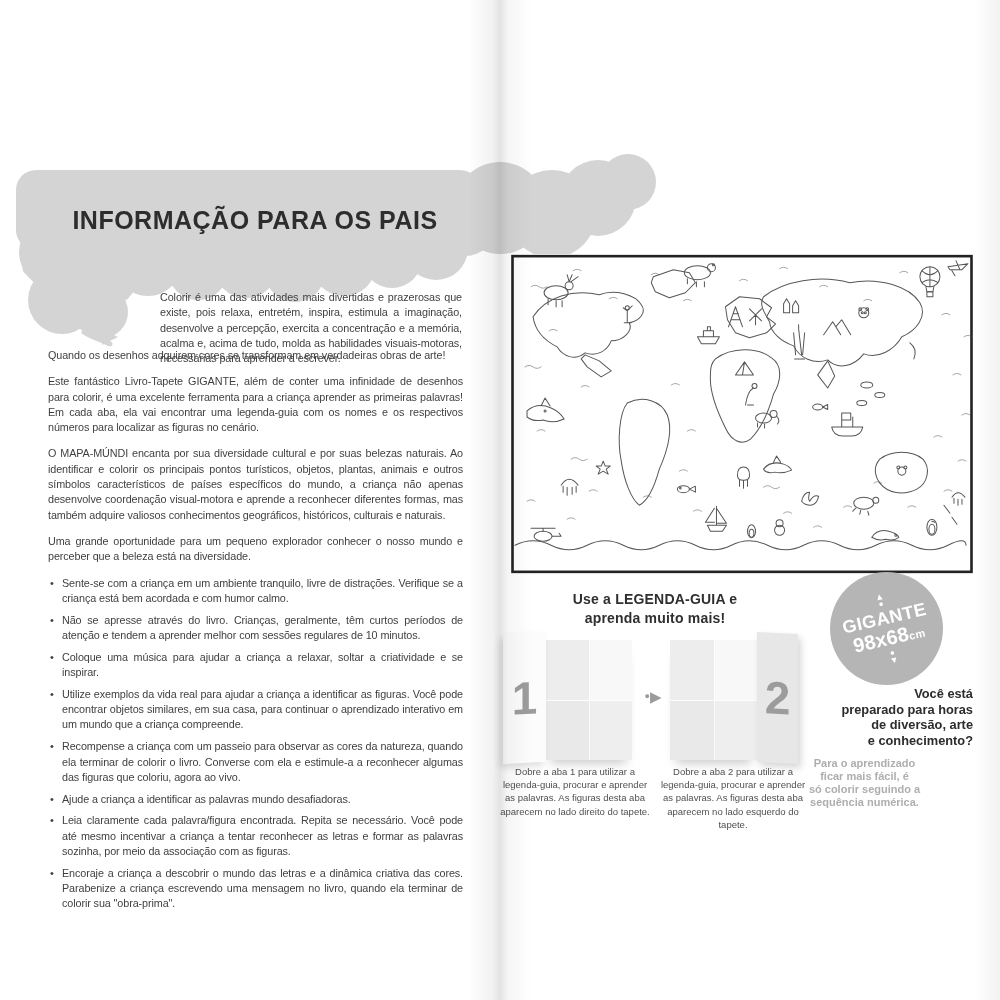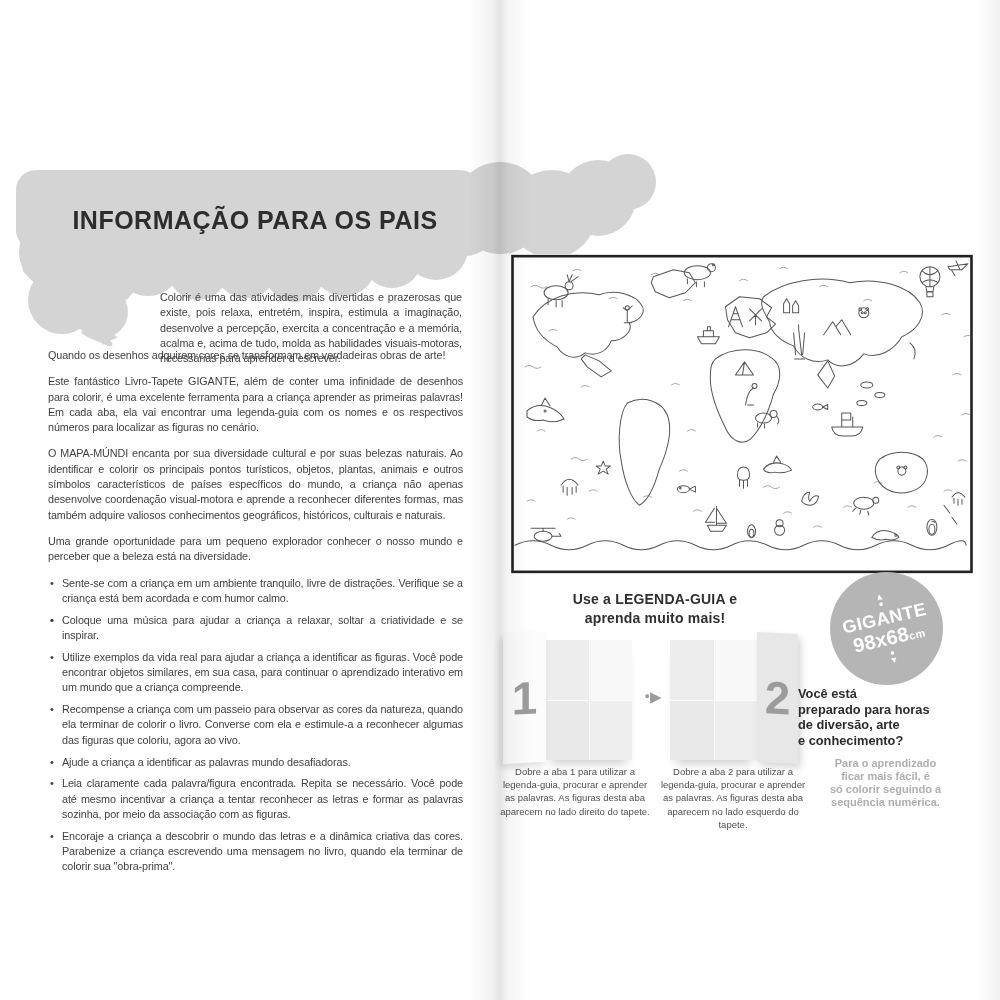--- a/index.html
+++ b/index.html
@@ -56,23 +56,23 @@
   
   .badge{position:absolute;left:830px;top:572px;width:113px;height:113px;border-radius:50%;
     background:#b5b5b5;display:flex;align-items:center;justify-content:center;}
   .badge-rot{transform:rotate(-13deg);text-align:center;color:#fff;font-weight:800;line-height:1;}
   .badge-rot .arr{display:block;font-size:9px;line-height:8px;}
   .badge-rot .pt{display:block;font-size:8px;line-height:7px;}
   .badge-word{display:block;font-size:18px;letter-spacing:.5px;margin:2px 0 1px 0;}
   .badge-size{display:block;font-size:20px;letter-spacing:.2px;margin-bottom:2px;}
   .badge-size .unit{font-size:11px;}
   
-  .question{position:absolute;left:798px;top:686px;width:175px;text-align:left;white-space:pre-line;
+  .question{position:absolute;left:798px;top:686px;width:175px;text-align:right;white-space:pre-line;
     font-size:12.8px;line-height:15.6px;font-weight:800;color:#2c2c2c;}
-  .tip{position:absolute;left:803px;top:757px;width:165px;text-align:center;white-space:pre-line;
+  .tip{position:absolute;left:782px;top:757px;width:165px;text-align:center;white-space:pre-line;
     font-size:11px;line-height:13px;font-weight:700;color:#aeaeae;}
   .map-frame svg{display:block;}
 </style>
 </head>
 <body>
 
 <div class="stage">
 
   <svg class="cloud-svg" width="660" height="270" viewBox="0 0 660 270" aria-hidden="true">
     <g fill="#d4d4d4">
@@ -106,21 +106,21 @@
 
   <p class="intro">Colorir é uma das atividades mais divertidas e prazerosas que existe, pois relaxa, entretém, inspira, estimula a imaginação, desenvolve a percepção, exercita a concentração e a memória, acalma e, acima de tudo, molda as habilidades visuais-motoras, necessárias para aprender a escrever.</p>
 
   <div class="left-col">
     <p>Quando os desenhos adquirem cores se transformam em verdadeiras obras de arte!</p>
     <p>Este fantástico Livro-Tapete GIGANTE, além de conter uma infinidade de desenhos para colorir, é uma excelente ferramenta para a criança aprender as primeiras palavras! Em cada aba, ela vai encontrar uma legenda-guia com os nomes e os respectivos números para localizar as figuras no cenário.</p>
     <p>O MAPA-MÚNDI encanta por sua diversidade cultural e por suas belezas naturais. Ao identificar e colorir os principais pontos turísticos, objetos, plantas, animais e outros símbolos característicos de países específicos do mundo, a criança não apenas desenvolve coordenação visual-motora e aprende a reconhecer diferentes formas, mas também adquire valiosos conhecimentos geográficos, históricos, culturais e naturais.</p>
     <p>Uma grande oportunidade para um pequeno explorador conhecer o nosso mundo e perceber que a beleza está na diversidade.</p>
     <ul class="bullets">
       <li><span class="dot">•</span><span>Sente-se com a criança em um ambiente tranquilo, livre de distrações. Verifique se a criança está bem acordada e com humor calmo.</span></li>
-      <li><span class="dot">•</span></li>
+      <li><span class="dot">•</span><span>Não se apresse através do livro. Crianças, geralmente, têm curtos períodos de atenção e tendem a aprender melhor com sessões regulares de 10 minutos.</span></li>
       <li><span class="dot">•</span><span>Coloque uma música para ajudar a criança a relaxar, soltar a criatividade e se inspirar.</span></li>
       <li><span class="dot">•</span><span>Utilize exemplos da vida real para ajudar a criança a identificar as figuras. Você pode encontrar objetos similares, em sua casa, para continuar o aprendizado interativo em um mundo que a criança compreende.</span></li>
       <li><span class="dot">•</span><span>Recompense a criança com um passeio para observar as cores da natureza, quando ela terminar de colorir o livro. Converse com ela e estimule-a a reconhecer algumas das figuras que coloriu, agora ao vivo.</span></li>
       <li><span class="dot">•</span><span>Ajude a criança a identificar as palavras mundo desafiadoras.</span></li>
       <li><span class="dot">•</span><span>Leia claramente cada palavra/figura encontrada. Repita se necessário. Você pode até mesmo incentivar a criança a tentar reconhecer as letras e formar as palavras sozinha, por meio da associação com as figuras.</span></li>
       <li><span class="dot">•</span><span>Encoraje a criança a descobrir o mundo das letras e a dinâmica criativa das cores. Parabenize a criança escrevendo uma mensagem no livro, quando ela terminar de colorir sua "obra-prima".</span></li>
     </ul>
   </div>
 
   <div class="map-frame">

